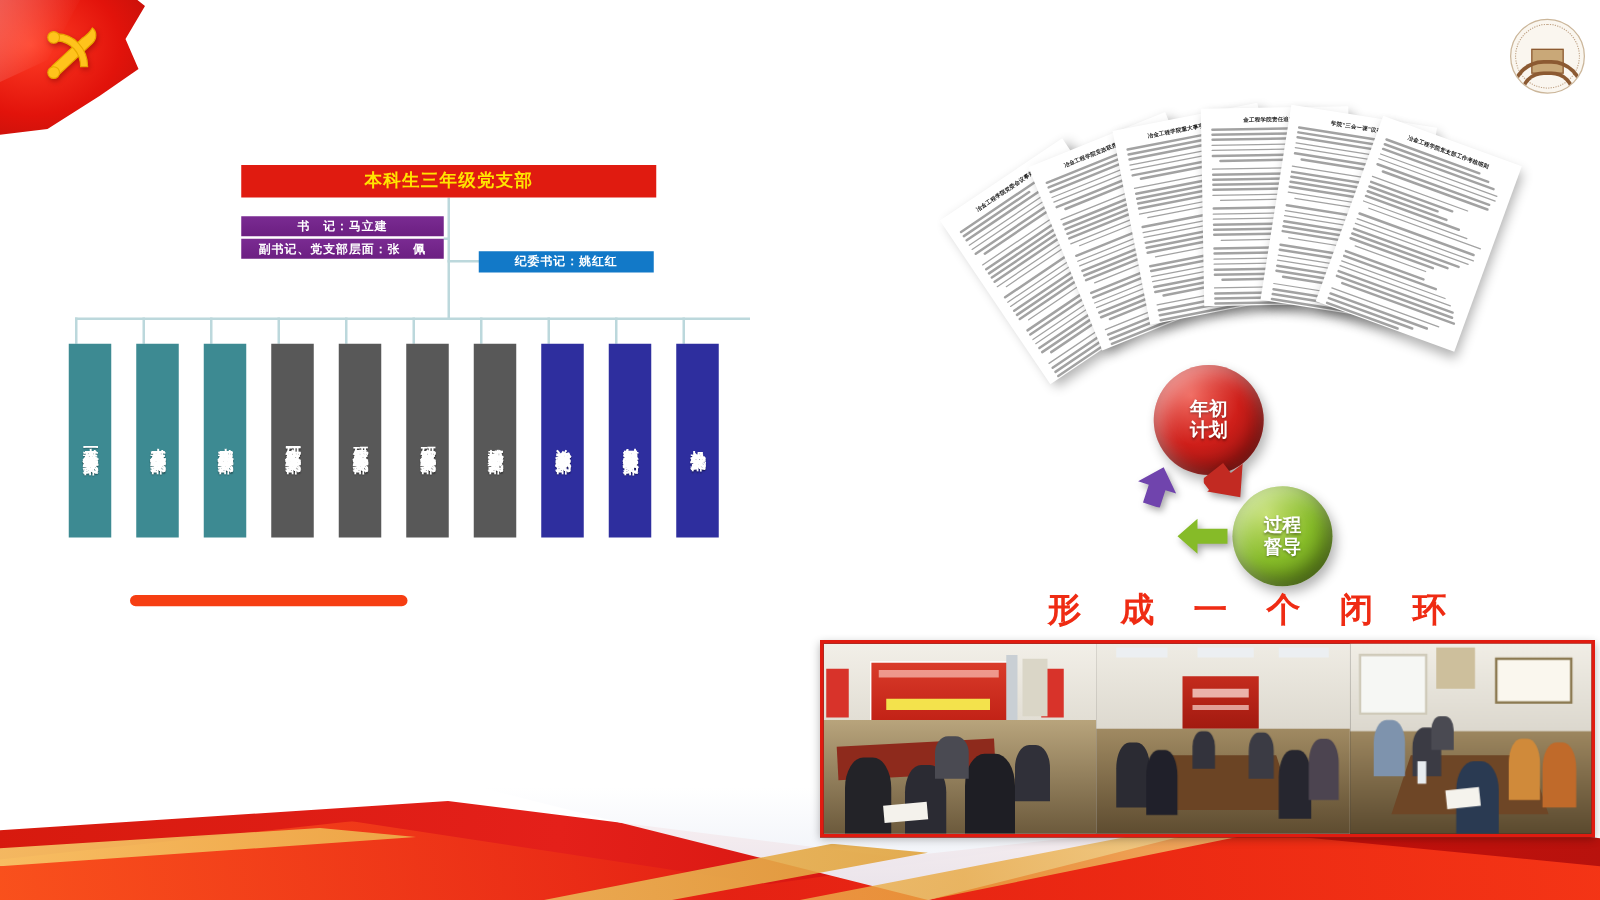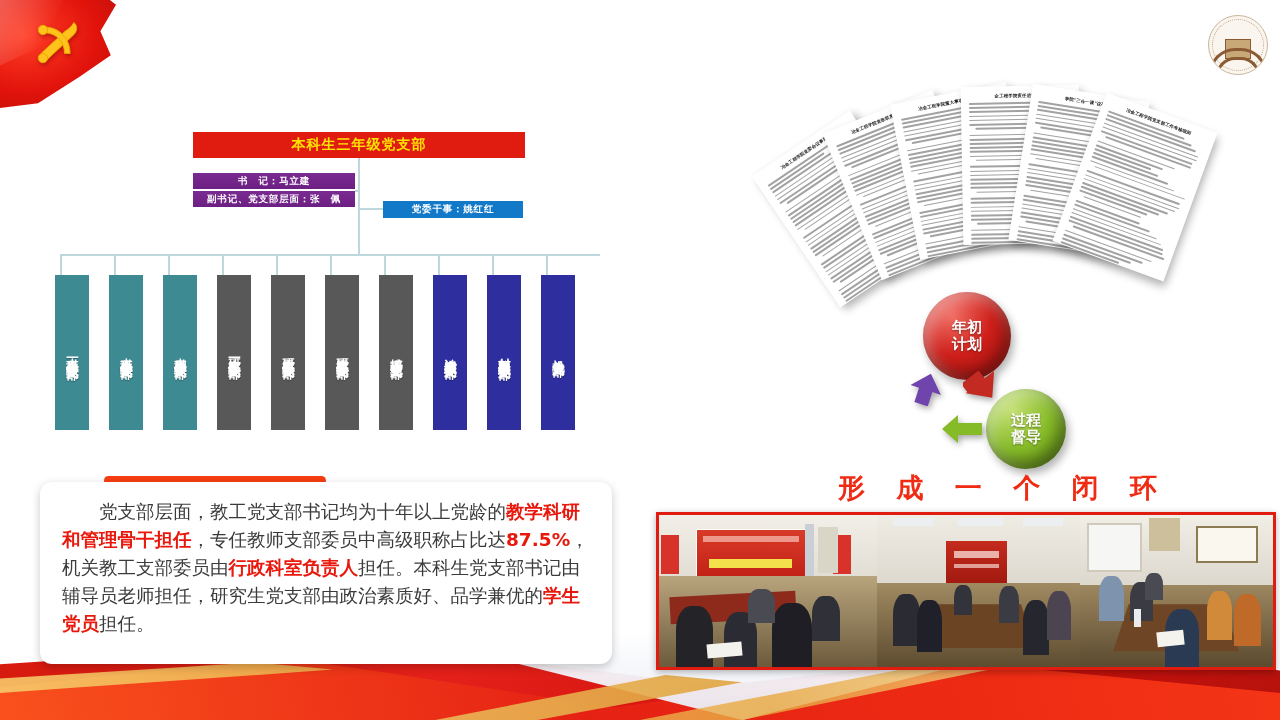--- a/index.html
+++ b/index.html
@@ -179,38 +179,35 @@
     <div class="conn" style="left:231px;top:134px;width:2px;height:21px;"></div>
     <div class="conn" style="left:285px;top:134px;width:2px;height:21px;"></div>
     <div class="conn" style="left:339px;top:134px;width:2px;height:21px;"></div>
     <div class="conn" style="left:393px;top:134px;width:2px;height:21px;"></div>
     <div class="conn" style="left:447px;top:134px;width:2px;height:21px;"></div>
     <div class="conn" style="left:501px;top:134px;width:2px;height:21px;"></div>
 
     <div class="box-top">本科生三年级党支部</div>
     <div class="box-sec">书　记：马立建</div>
     <div class="box-vice">副书记、党支部层面：张　佩</div>
-    <div class="box-clerk">党委干事：姚红红</div>
+    <div class="box-clerk">纪委书记：姚红红</div>
 
     <div class="branch c-teal" style="left:10px;width:34px;">本科生一二年级党支部</div>
     <div class="branch c-teal" style="left:64px;width:34px;">本科生三年级党支部</div>
     <div class="branch c-teal" style="left:118px;width:34px;">本科生四年级党支部</div>
     <div class="branch c-gray" style="left:172px;width:34px;">研究生一年级党支部</div>
     <div class="branch c-gray" style="left:226px;width:34px;">研究生二年级党支部</div>
     <div class="branch c-gray" style="left:280px;width:34px;">研究生三年级党支部</div>
     <div class="branch c-gray" style="left:334px;width:34px;">博士研究生党支部</div>
     <div class="branch c-blue" style="left:388px;width:34px;">冶金系教工党支部</div>
     <div class="branch c-blue" style="left:442px;width:34px;">材料加工系教工党支部</div>
     <div class="branch c-blue" style="left:496px;width:34px;">机关党支部</div>
   </div>
 
   <div class="card-bar"></div>
-  <div class="card">
-    <p id="card-para"><span>党支部层面，教工党支部书记均为十年以上党龄的</span><b>教学科研和管理骨干担任</b><span>，专任教师支部委员中高级职称占比达</span><b>87.5%</b><span>，机关教工支部委员由</span><b>行政科室负责人</b><span>担任。本科生党支部书记由辅导员老师担任，研究生党支部由政治素质好、品学兼优的</span><b>学生党员</b><span>担任。</span></p>
-  </div>
 
   <div class="docs">
     <div class="doc" id="doc0" style="left:0px;  top:38px; transform:rotate(-34deg);">
         <div class="dt">冶金工程学院党委会议事规则</div>
         <div class="ln" style="width: 94%;"></div>
         <div class="ln" style="width: 64%;"></div>
         <div class="ln" style="width: 88%;"></div>
         <div class="ln" style="width: 96%;"></div>
         <div class="ln" style="width: 69%;"></div>
         <div class="ln" style="width: 84%;"></div>

